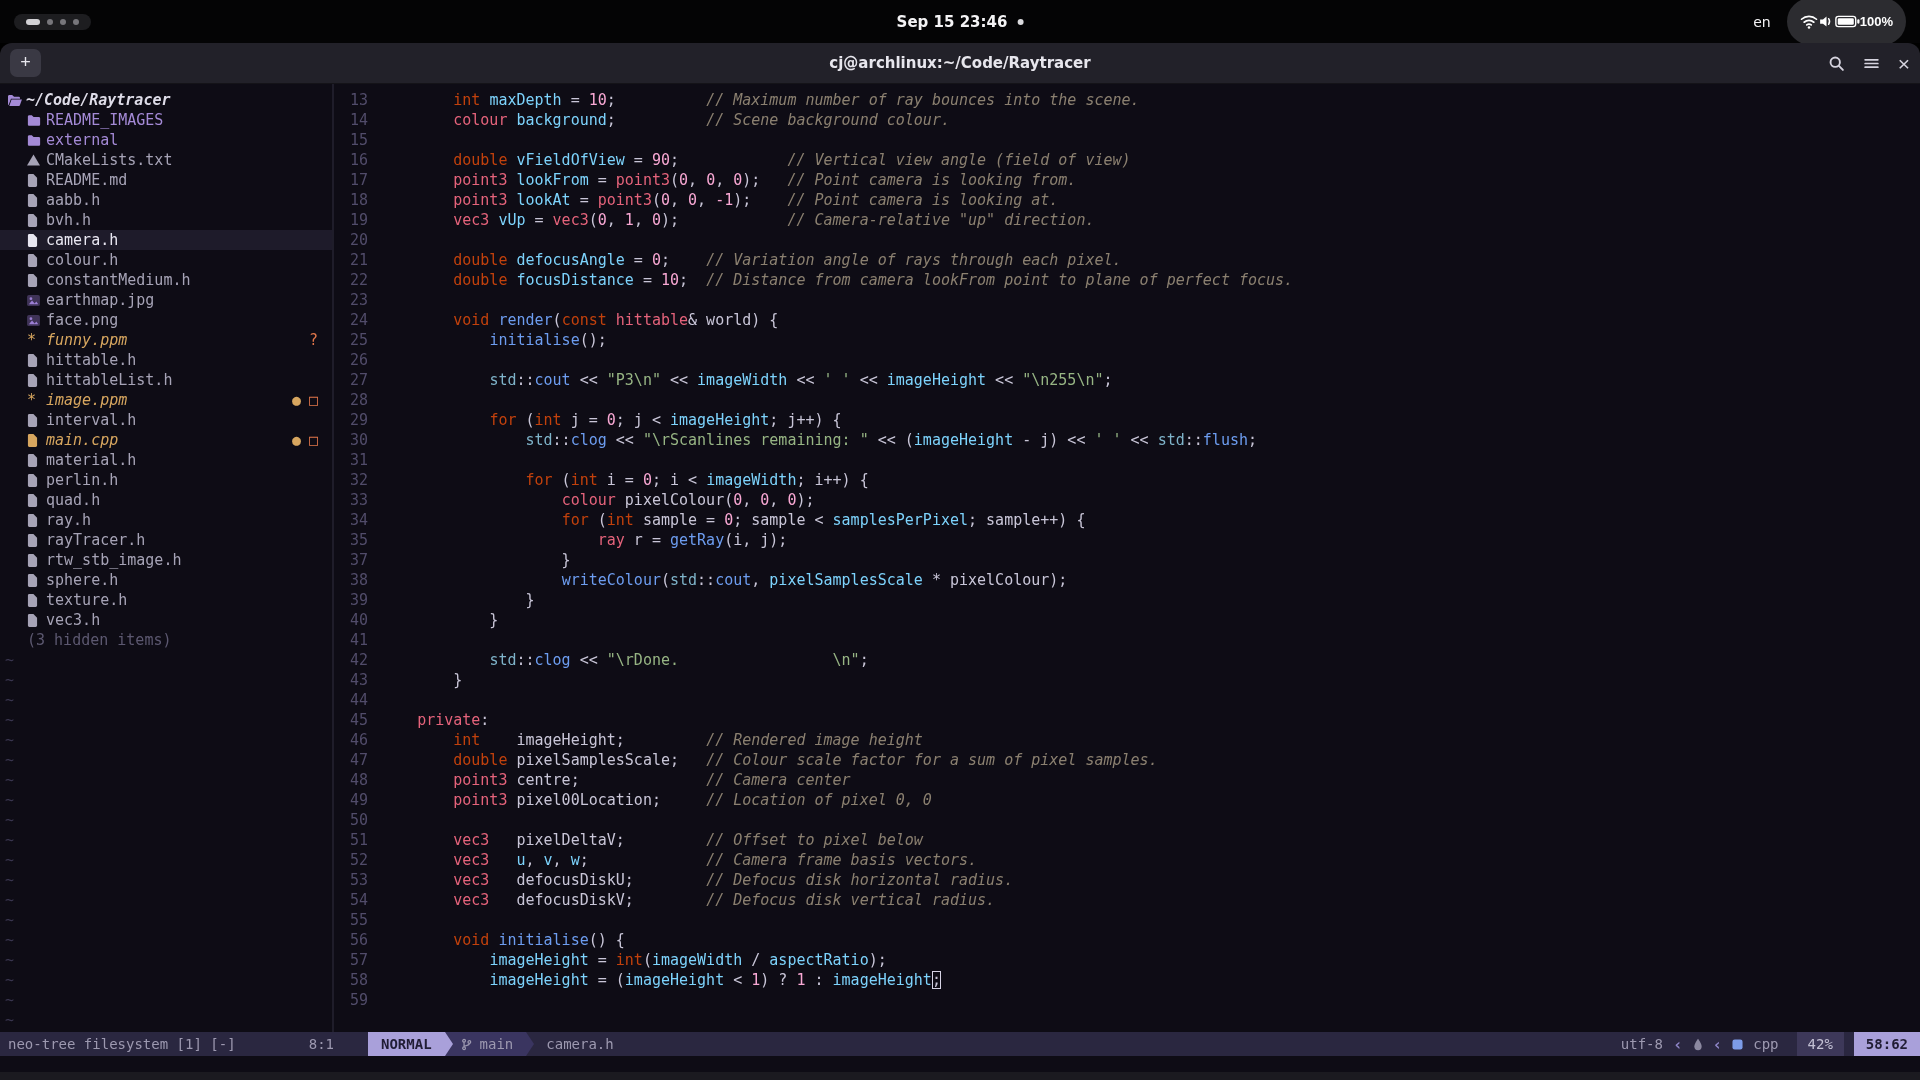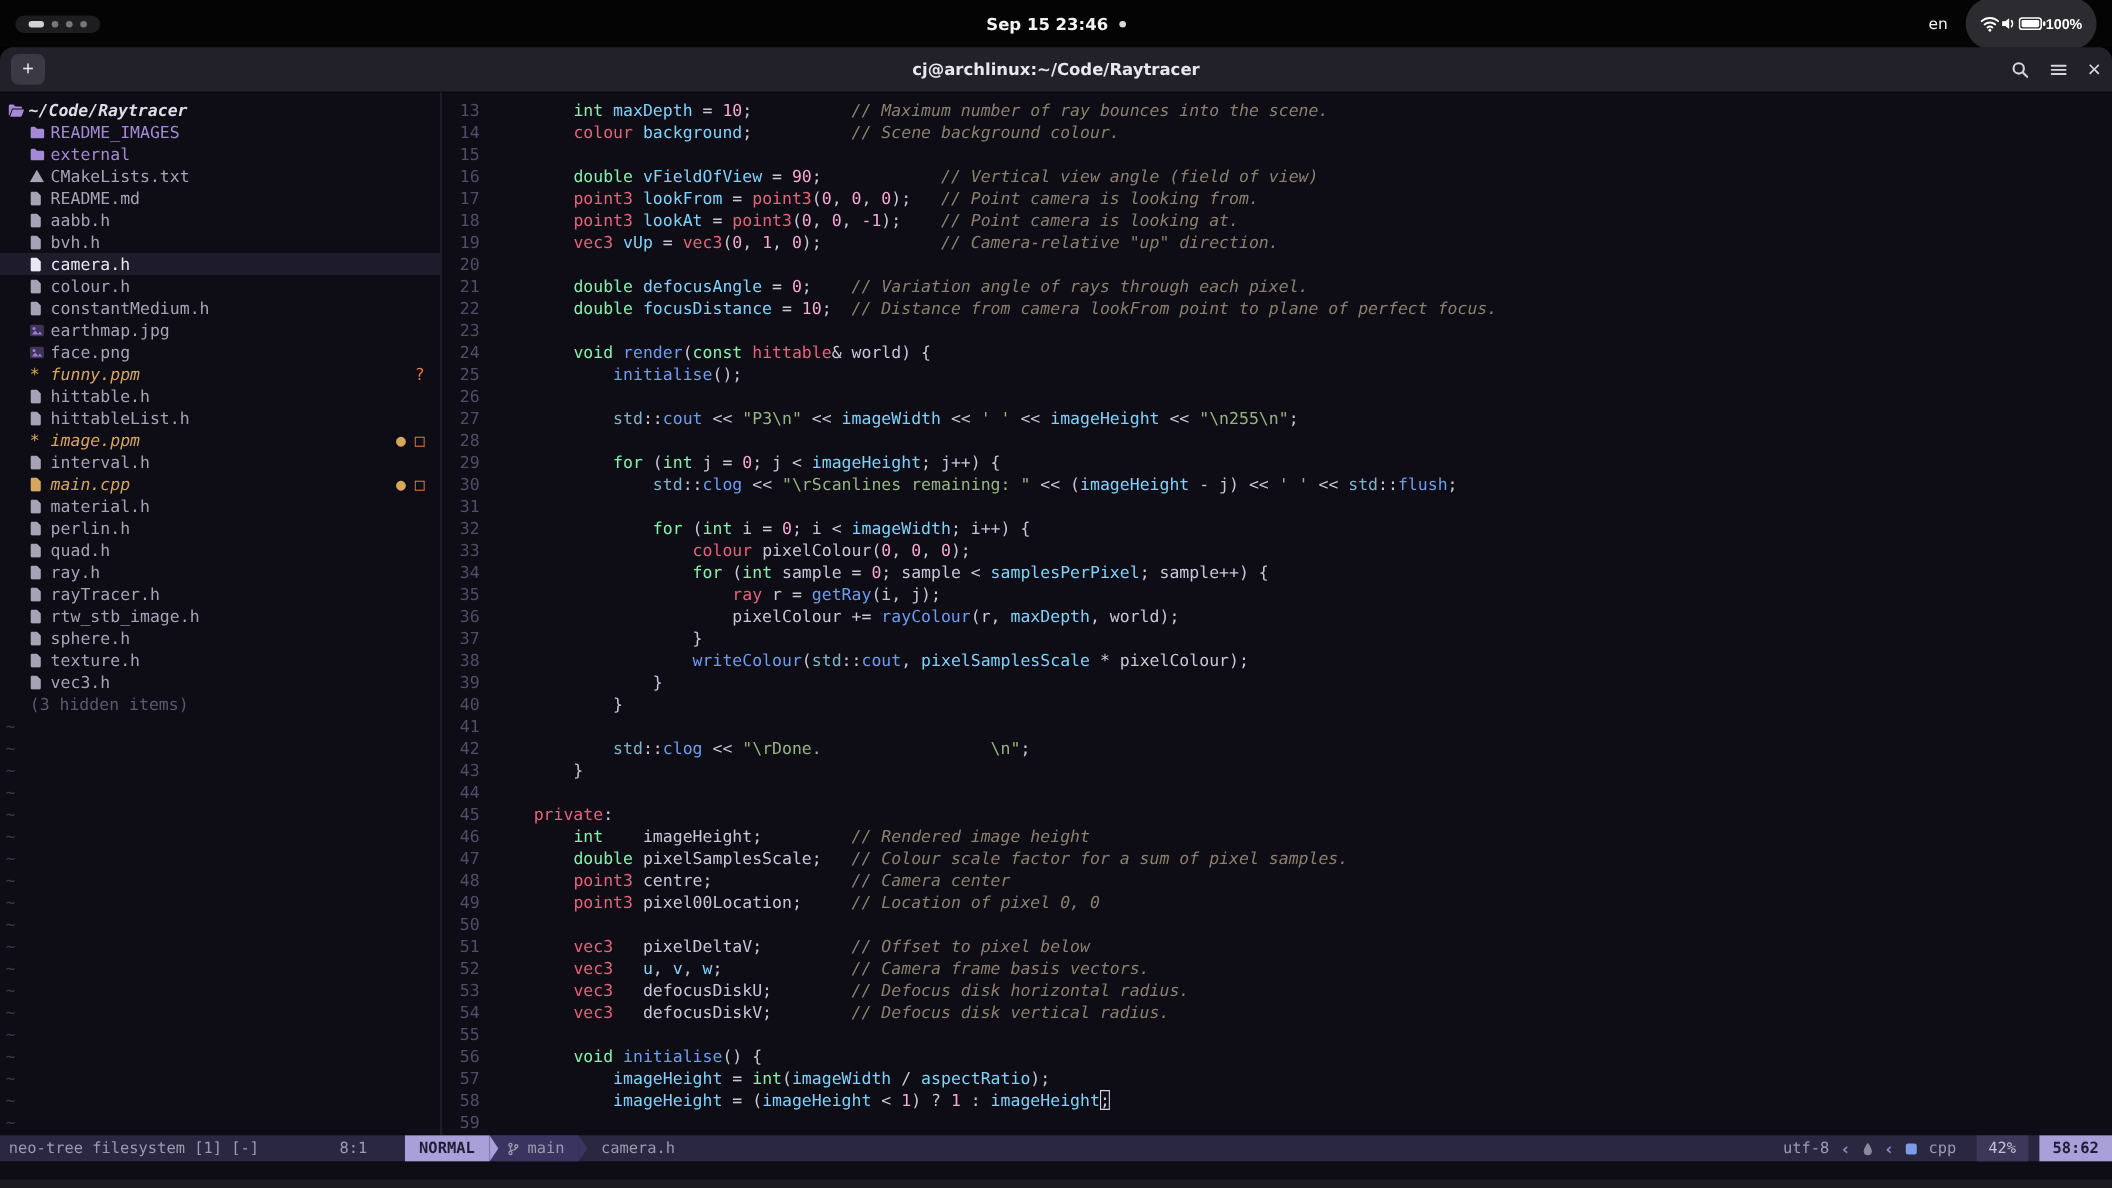--- a/index.html
+++ b/index.html
@@ -20,21 +20,21 @@
 .term-header{height:41px;background:#222129;display:flex;align-items:center;padding:0 10px;position:relative;border-bottom:1px solid #141318;border-radius:12px 12px 0 0}
 .newtab{width:31px;height:28px;background:#3a3944;border:none;border-radius:7px;color:#e8e7ee;display:flex;align-items:center;justify-content:center}
 .newtab .plus{font-size:18px;line-height:1;margin-top:-2px}
 .term-title{position:absolute;left:50%;transform:translateX(-50%);font-size:15px;font-weight:bold;color:#e7e6ed}
 .header-actions{margin-left:auto;display:flex;align-items:center;gap:18px}
 .header-actions .hbtn{background:none;border:none;display:flex;align-items:center;color:#d5d3de}
 .close-x{font-size:21px;line-height:1;color:#d5d3de}
 
 
 .workspace{display:flex;height:948px;background:#0e0c15;font-family:"DejaVu Sans Mono",monospace;font-size:15px}
-.sidebar{width:400px;flex:none;padding-top:6px;position:relative;overflow:hidden}
+.sidebar{width:332px;flex:none;padding-top:6px;position:relative;overflow:hidden}
 .tree-row{height:20px;line-height:20px;display:flex;align-items:center;padding-left:27px;position:relative;color:#a6a3b6;white-space:pre}
 .tree-row.root{padding-left:7px;color:#dedce8;font-weight:bold;font-style:italic}
 .tree-row.folder{color:#a48ad6}
 .tree-row.current{background:#1e1b2a;color:#e9e7f2}
 .tree-row.modified{color:#d7a65f;font-style:italic}
 .tree-row.note{color:#5c5870}
 .t-icon{width:19px;display:inline-flex;align-items:center;flex:none}
 .t-icon.i-image{color:#9c7fd4}
 .t-star{width:19px;flex:none}
 .t-badges{position:absolute;right:14px;top:0;height:20px;display:flex;gap:8px;align-items:center;font-style:normal}
@@ -43,21 +43,21 @@
 .badge.b-q{color:#e0764a}
 #tree-fill div{height:20px;line-height:20px;padding-left:5px;color:#3a3650}
 .divider{width:2px;background:#1f1d2a;flex:none}
 
 
 .editor{flex:1;padding-top:6px;overflow:hidden}
 .code-line{height:20px;line-height:20px;display:flex;white-space:pre}
 .gutter{width:34px;text-align:right;color:#514c6a;flex:none;margin-right:13px}
 .code{white-space:pre}
 .tx{color:#c9c6d8}
-.kw{color:#86efac}
+.kw{color:#c2410c}
 .ty{color:#e5637b}
 .rd{color:#7dd3fc}
 .fn{color:#6d9df0}
 .cy{color:#7fb4ca}
 .nm{color:#f9a8d4}
 .st{color:#97b584}
 .cm{color:#8b8070;font-style:italic}
 .cur{box-shadow:inset 0 0 0 1px #d6d3e4;color:#c9c6d8}
 
 
@@ -285,21 +285,20 @@
         <div class="code-line"><span class="gutter">26</span><span class="code"></span></div>
         <div class="code-line"><span class="gutter">27</span><span class="code"><span class="tx">            </span><span class="cy">std</span><span class="tx">::</span><span class="fn">cout</span><span class="tx"> &lt;&lt; </span><span class="st">"P3\n"</span><span class="tx"> &lt;&lt; </span><span class="rd">imageWidth</span><span class="tx"> &lt;&lt; </span><span class="st">' '</span><span class="tx"> &lt;&lt; </span><span class="rd">imageHeight</span><span class="tx"> &lt;&lt; </span><span class="st">"\n255\n"</span><span class="tx">;</span></span></div>
         <div class="code-line"><span class="gutter">28</span><span class="code"></span></div>
         <div class="code-line"><span class="gutter">29</span><span class="code"><span class="tx">            </span><span class="kw">for</span><span class="tx"> (</span><span class="kw">int</span><span class="tx"> j = </span><span class="nm">0</span><span class="tx">; j &lt; </span><span class="rd">imageHeight</span><span class="tx">; j++) {</span></span></div>
         <div class="code-line"><span class="gutter">30</span><span class="code"><span class="tx">                </span><span class="cy">std</span><span class="tx">::</span><span class="fn">clog</span><span class="tx"> &lt;&lt; </span><span class="st">"\rScanlines remaining: "</span><span class="tx"> &lt;&lt; (</span><span class="rd">imageHeight</span><span class="tx"> - j) &lt;&lt; </span><span class="st">' '</span><span class="tx"> &lt;&lt; </span><span class="cy">std</span><span class="tx">::</span><span class="fn">flush</span><span class="tx">;</span></span></div>
         <div class="code-line"><span class="gutter">31</span><span class="code"></span></div>
         <div class="code-line"><span class="gutter">32</span><span class="code"><span class="tx">                </span><span class="kw">for</span><span class="tx"> (</span><span class="kw">int</span><span class="tx"> i = </span><span class="nm">0</span><span class="tx">; i &lt; </span><span class="rd">imageWidth</span><span class="tx">; i++) {</span></span></div>
         <div class="code-line"><span class="gutter">33</span><span class="code"><span class="tx">                    </span><span class="ty">colour</span><span class="tx"> pixelColour(</span><span class="nm">0</span><span class="tx">, </span><span class="nm">0</span><span class="tx">, </span><span class="nm">0</span><span class="tx">);</span></span></div>
         <div class="code-line"><span class="gutter">34</span><span class="code"><span class="tx">                    </span><span class="kw">for</span><span class="tx"> (</span><span class="kw">int</span><span class="tx"> sample = </span><span class="nm">0</span><span class="tx">; sample &lt; </span><span class="rd">samplesPerPixel</span><span class="tx">; sample++) {</span></span></div>
         <div class="code-line"><span class="gutter">35</span><span class="code"><span class="tx">                        </span><span class="ty">ray</span><span class="tx"> r = </span><span class="fn">getRay</span><span class="tx">(i, j);</span></span></div>
-        <div class="code-line"><span class="gutter">36</span><span class="code"><span class="tx">                        pixelColour += </span><span class="fn">rayColour</span><span class="tx">(r, </span><span class="rd">maxDepth</span><span class="tx">, world);</span></span></div>
         <div class="code-line"><span class="gutter">37</span><span class="code"><span class="tx">                    }</span></span></div>
         <div class="code-line"><span class="gutter">38</span><span class="code"><span class="tx">                    </span><span class="fn">writeColour</span><span class="tx">(</span><span class="cy">std</span><span class="tx">::</span><span class="fn">cout</span><span class="tx">, </span><span class="rd">pixelSamplesScale</span><span class="tx"> * pixelColour);</span></span></div>
         <div class="code-line"><span class="gutter">39</span><span class="code"><span class="tx">                }</span></span></div>
         <div class="code-line"><span class="gutter">40</span><span class="code"><span class="tx">            }</span></span></div>
         <div class="code-line"><span class="gutter">41</span><span class="code"></span></div>
         <div class="code-line"><span class="gutter">42</span><span class="code"><span class="tx">            </span><span class="cy">std</span><span class="tx">::</span><span class="fn">clog</span><span class="tx"> &lt;&lt; </span><span class="st">"\rDone.                 \n"</span><span class="tx">;</span></span></div>
         <div class="code-line"><span class="gutter">43</span><span class="code"><span class="tx">        }</span></span></div>
         <div class="code-line"><span class="gutter">44</span><span class="code"></span></div>
         <div class="code-line"><span class="gutter">45</span><span class="code"><span class="tx">    </span><span class="ty">private</span><span class="tx">:</span></span></div>
         <div class="code-line"><span class="gutter">46</span><span class="code"><span class="tx">        </span><span class="kw">int</span><span class="tx">    imageHeight;         </span><span class="cm">// Rendered image height</span></span></div>

